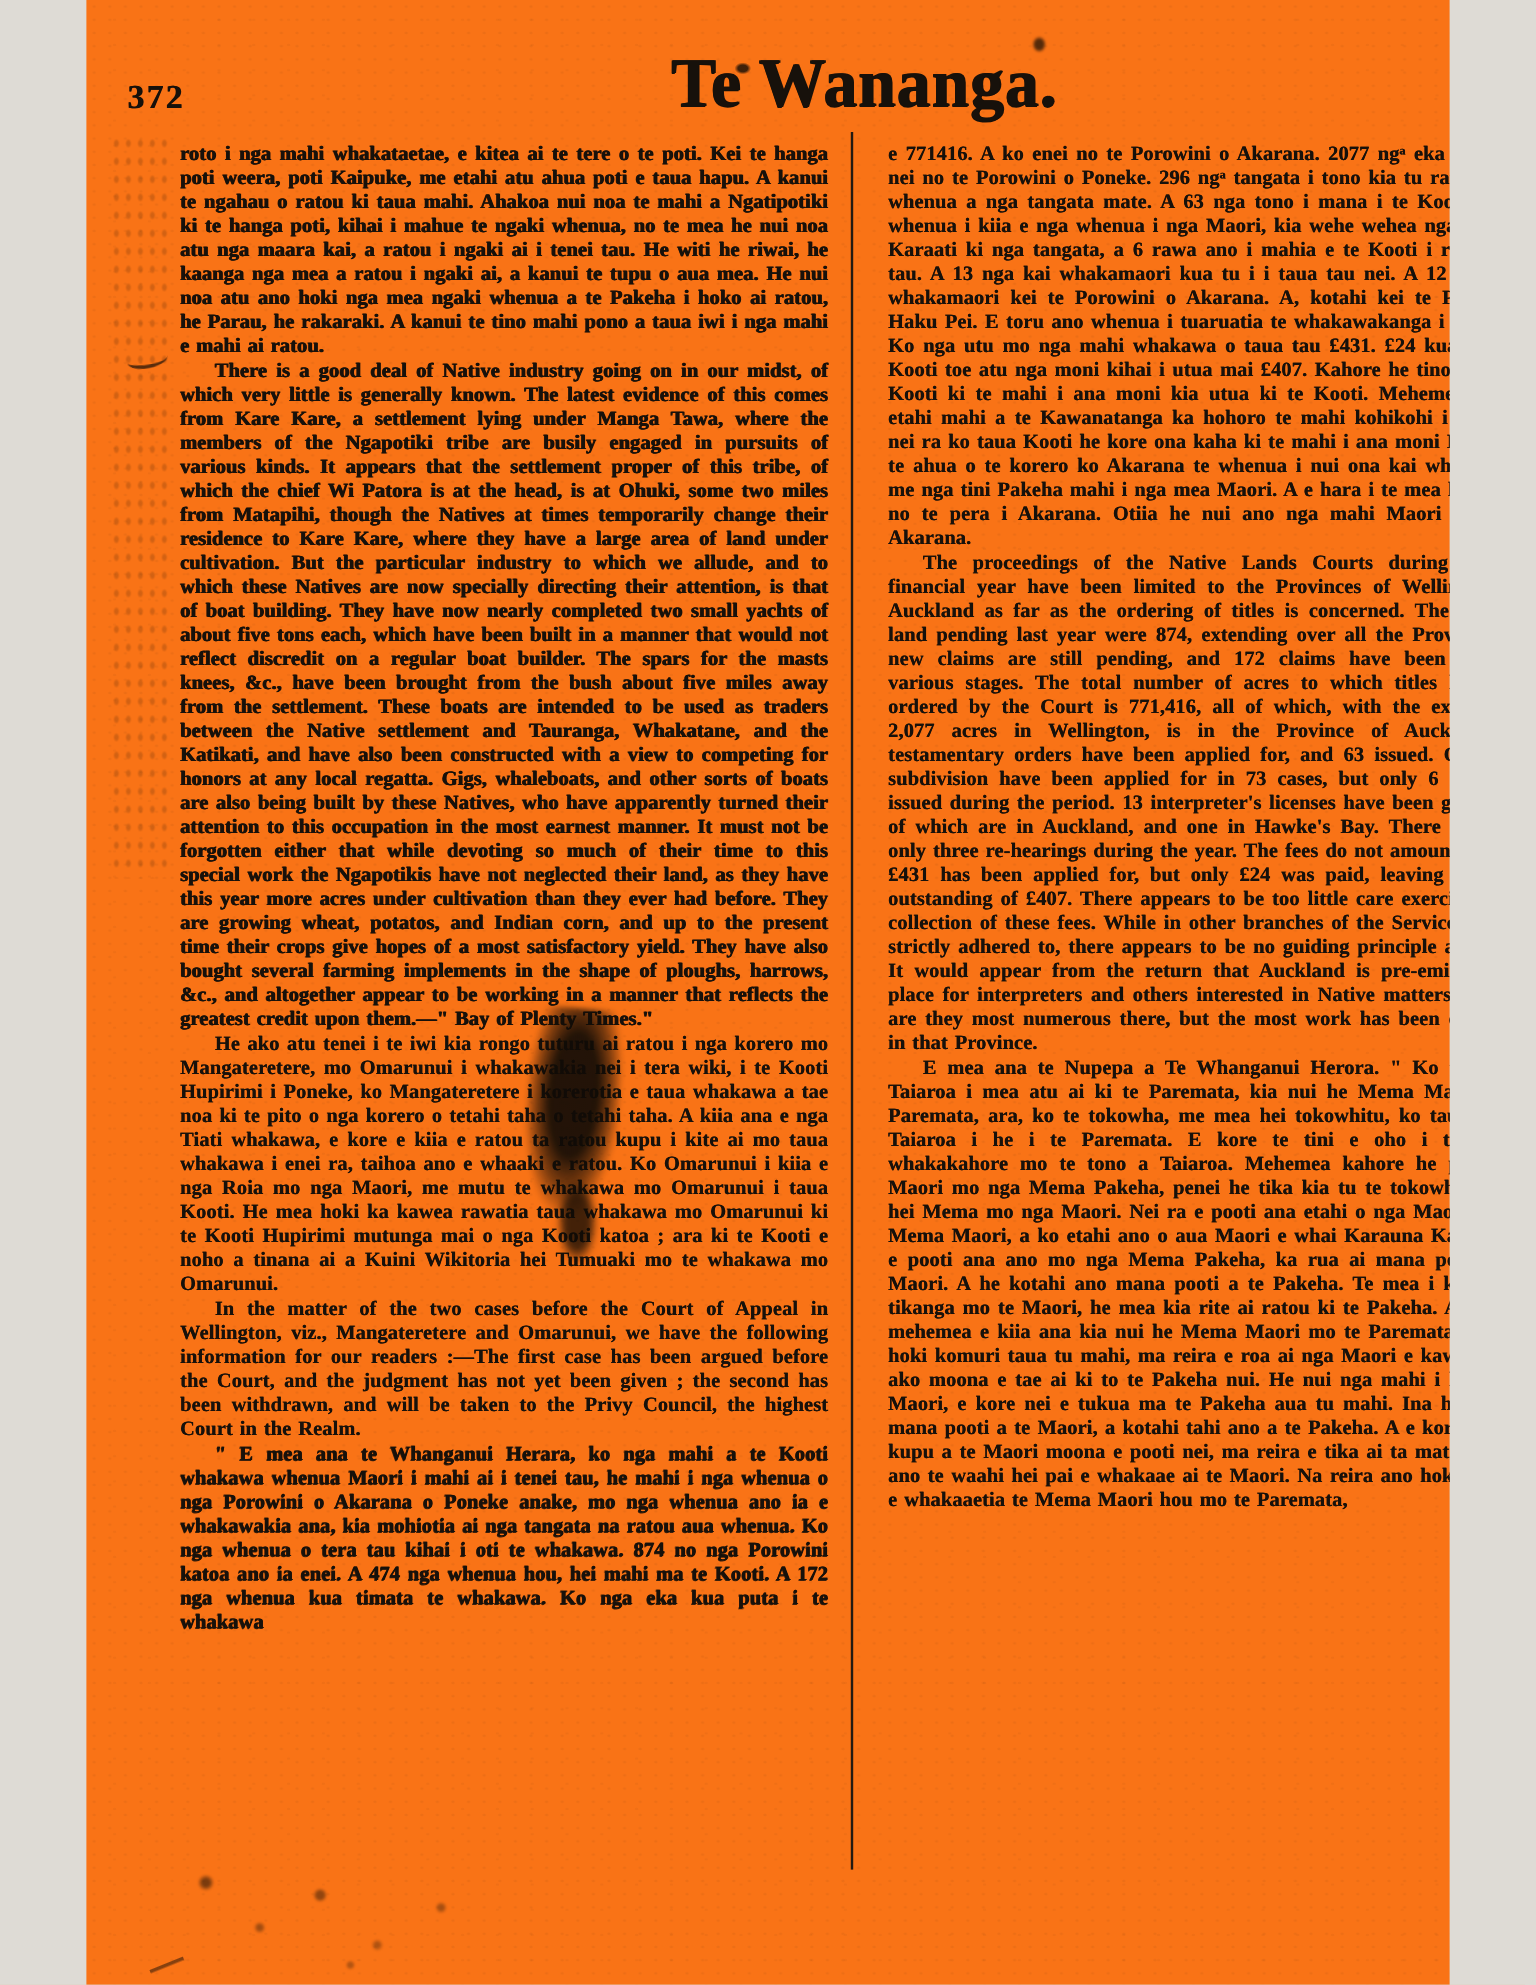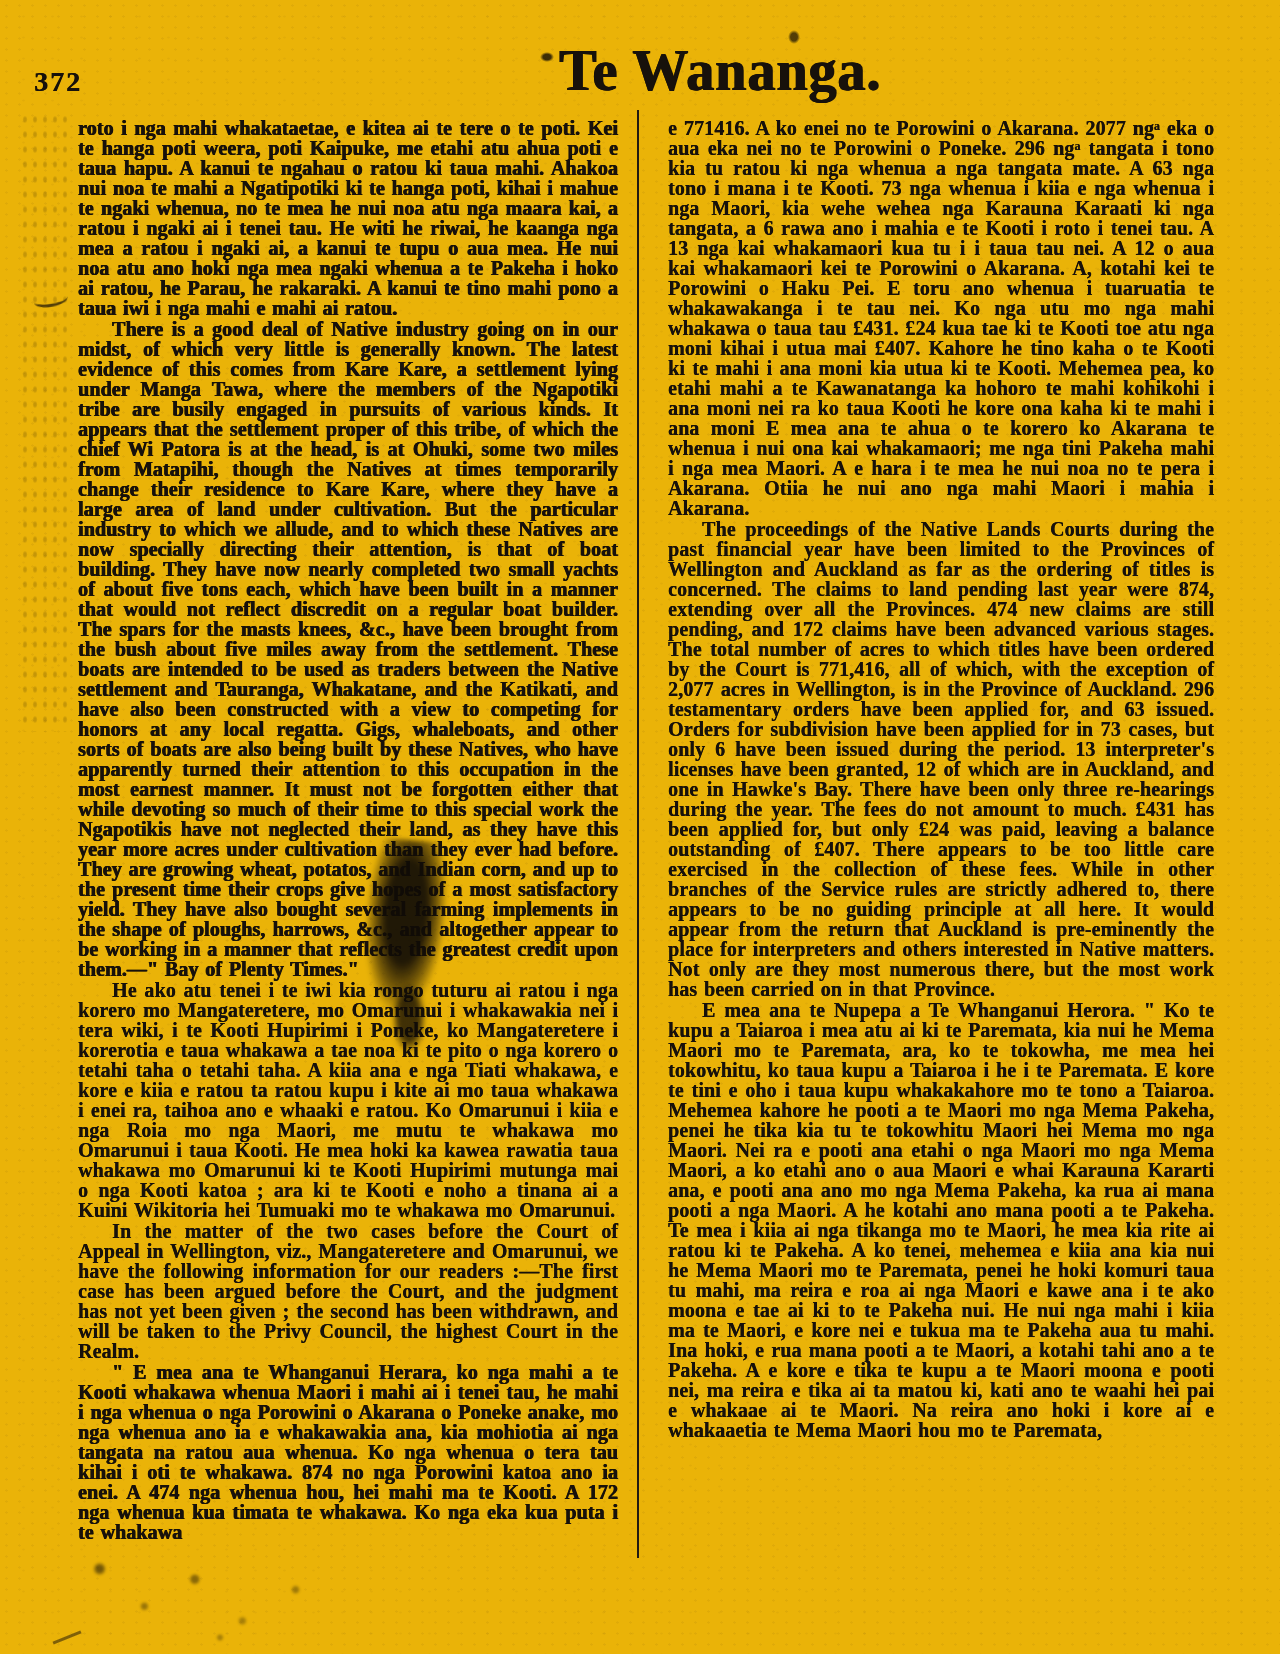--- a/index.html
+++ b/index.html
@@ -1,20 +1,20 @@
 <!DOCTYPE html>
 <html><head>
 <meta charset="utf-8">
 <style>
   html,body{margin:0;padding:0;background:#dedbd5;}
   .page{
     position:relative;
-    width:1280px;height:1654px;
+    width:1136px;height:1654px;
     margin:0 auto;
-    background:#eab308;
+    background:#f97316;
     overflow:hidden;
     font-family:"Liberation Serif","DejaVu Serif",serif;
     color:#17110b;
   }
   
   .noise{
     position:absolute;inset:0;pointer-events:none;
     background-image:
       radial-gradient(rgba(25,18,10,.055) 1px,transparent 1.6px),
       radial-gradient(rgba(25,18,10,.04) 1px,transparent 1.8px);
@@ -29,21 +29,21 @@
   .masthead{
     position:absolute;left:160px;right:0;top:38px;margin:0;
     text-align:center;
     font-size:56px;font-weight:700;letter-spacing:1px;
     transform:scaleY(1.04);
     text-shadow:1.2px 0 0 currentColor,0 .6px 0 currentColor;
   }
   .col{
     position:absolute;top:118px;
     text-align:justify;
-    font-size:20px;line-height:20px;font-weight:700;
+    font-size:17px;line-height:20px;font-weight:700;
     letter-spacing:.1px;word-spacing:.08em;
   }
   .col-left{left:78px;width:540px;}
   .col-right{left:668px;width:546px;}
   .divider{
     position:absolute;left:637px;top:110px;width:2px;height:1448px;
     background:#221a12;
   }
   .para{margin:0;text-shadow:.3px 0 0 currentColor;}
   .para + .para{margin-top:1px;}

